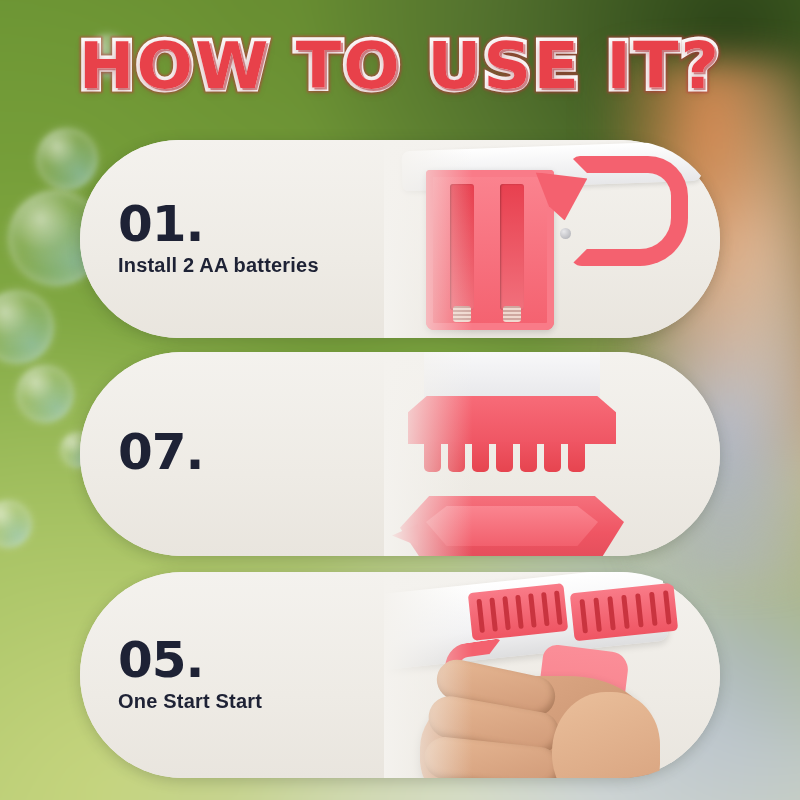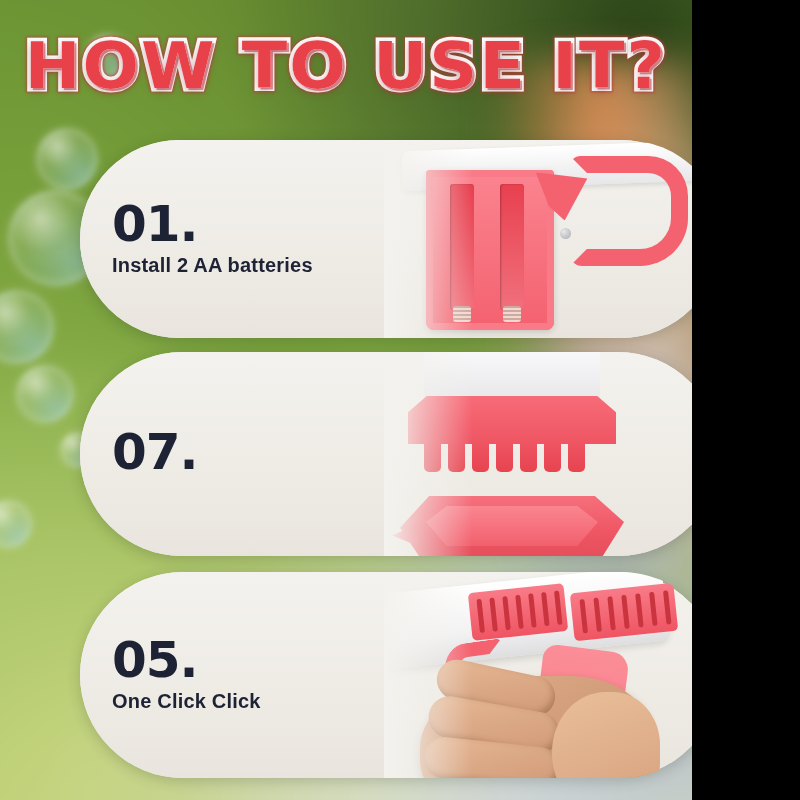--- a/index.html
+++ b/index.html
@@ -2,21 +2,21 @@
 <html><head>
 <meta charset="utf-8">
 <style>
   html, body {
     margin: 0;
     padding: 0;
     background: #000;
   }
   .stage {
     position: relative;
-    width: 692px;
+    width: 800px;
     height: 800px;
     overflow: hidden;
     font-family: "Liberation Sans", sans-serif;
     background: #6f9a33;
   }
 
   
   .bg-layer {
     position: absolute;
     inset: -60px;
@@ -116,21 +116,21 @@
     border-radius: 999px;
     background: linear-gradient(180deg, #f4f2ee 0%, #eeebe5 60%, #e9e5de 100%);
     overflow: hidden;
   }
   .card-1 { top: 140px; height: 198px; }
   .card-2 { top: 352px; height: 204px; }
   .card-3 { top: 572px; height: 206px; }
 
   .card-text {
     position: absolute;
-    left: 32px;
+    left: 38px;
     top: 50%;
     transform: translateY(-50%);
     z-index: 4;
   }
   .step-num {
     font-family: "DejaVu Sans", sans-serif;
     font-weight: 700;
     font-size: 50px;
     line-height: 0.98;
     color: #1e2235;
@@ -433,17 +433,17 @@
       <div class="g3-grip"></div>
       <div class="g3-trigger"></div>
       <div class="g3-hand"></div>
       <div class="finger f1"></div>
       <div class="finger f2"></div>
       <div class="finger f3"></div>
       <div class="thumb"></div>
     </div>
     <div class="card-text">
       <p class="step-num">05.</p>
-      <p class="step-desc">One Click Click</p>
+      <p class="step-desc">One Start Start</p>
     </div>
   </div>
 
 </div>
 
 </body></html>

